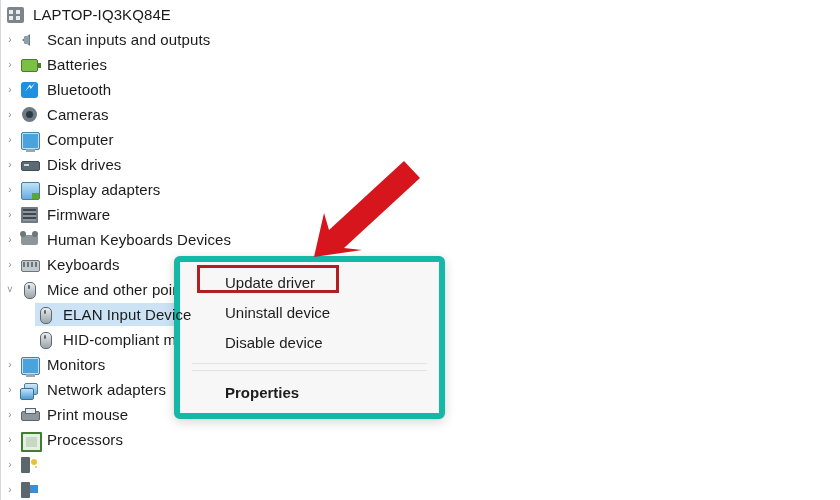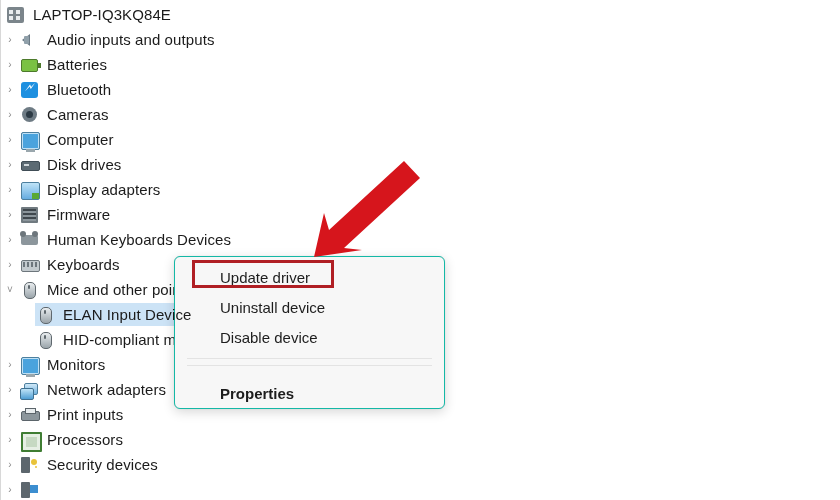--- a/index.html
+++ b/index.html
@@ -145,36 +145,36 @@
   .ic-roothost:after { content:""; position:absolute; left:2px; top:3px; width:4px; height:4px;
                 background:#e9edef; box-shadow:7px 0 0 0 #e9edef, 0 6px 0 0 #e9edef, 7px 6px 0 0 #e9edef; }
 
   
   #ctxmenu {
     position: absolute;
     left: 173px;
     top: 256px;
     width: 271px;
     background: #f7f7f7;
-    border: 1px solid #14b8a6;
+    border: 6px solid #14b8a6;
     border-radius: 6px;
     box-shadow: 0 3px 12px rgba(0,0,0,.16), 0 0 1px rgba(0,0,0,.14);
     padding: 5px 0 6px 0;
     box-sizing: border-box;
   }
   .mi {
     height: 30px;
     display: flex;
     align-items: center;
     padding-left: 45px;
     font-size: 15px;
     color: #1d1d1d;
     white-space: nowrap;
   }
-  .mi.bold { font-weight: bold; align-items: flex-end; }
+  .mi.bold { font-weight: bold; }
   .msep {
     height: 1px;
     background: #e3e3e3;
     margin: 6px 12px 6px 12px;
   }
   #redbox {
     position: absolute;
     left: 17px;
     top: 3px;
     width: 142px;
@@ -201,21 +201,21 @@
         </span>
       <span class="lbl">LAPTOP-IQ3KQ84E</span>
     </div>
 
     <div id="tree-rows">
         <div class="row">
           <span class="chev">›</span>
           <span class="ico">
             <i class="ic ic-speaker"></i>
           </span>
-          <span class="lbl">Audio inputs and outputs</span>
+          <span class="lbl">Scan inputs and outputs</span>
         </div>
         <div class="row">
           <span class="chev">›</span>
           <span class="ico">
             <i class="ic ic-battery"></i>
           </span>
           <span class="lbl">Batteries</span>
         </div>
         <div class="row">
           <span class="chev">›</span>
@@ -307,35 +307,34 @@
           <span class="ico">
             <i class="ic ic-network"></i>
           </span>
           <span class="lbl">Network adapters</span>
         </div>
         <div class="row">
           <span class="chev">›</span>
           <span class="ico">
             <i class="ic ic-printer"></i>
           </span>
-          <span class="lbl">Print inputs</span>
+          <span class="lbl">Print mouse</span>
         </div>
         <div class="row">
           <span class="chev">›</span>
           <span class="ico">
             <i class="ic ic-cpu"></i>
           </span>
           <span class="lbl">Processors</span>
         </div>
         <div class="row">
           <span class="chev">›</span>
           <span class="ico">
             <i class="ic ic-security"></i>
           </span>
-          <span class="lbl">Security devices</span>
         </div>
         <div class="row">
           <span class="chev">›</span>
           <span class="ico">
             <i class="ic ic-swcomp"></i>
           </span>
         </div>
       </div>
   </div>
 

